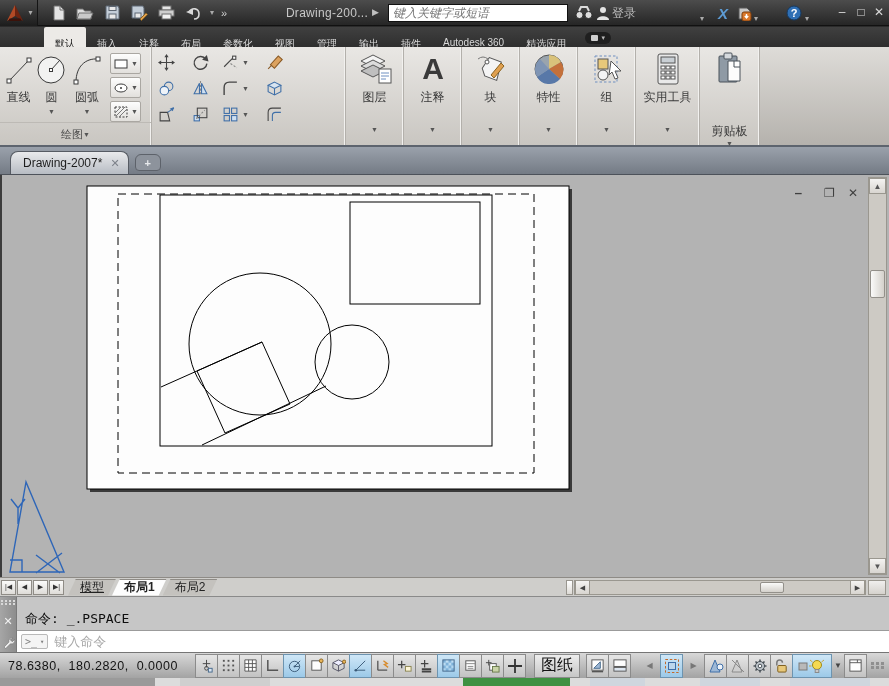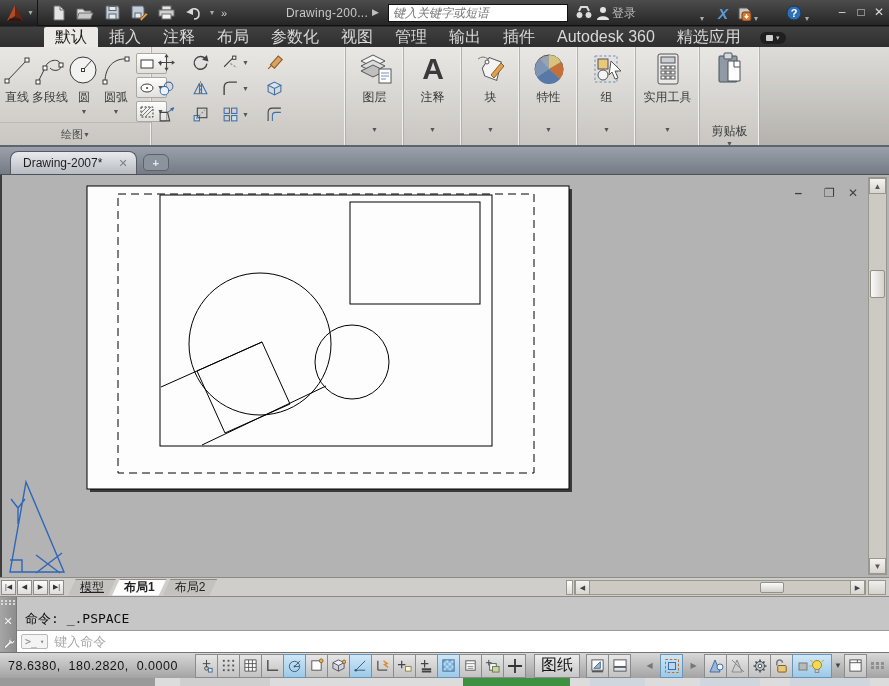--- a/index.html
+++ b/index.html
@@ -24,22 +24,22 @@
   #search-box input { width:100%; height:100%; border:none; outline:none; font-style:italic;
     color:#0369a1; font-size:12px; padding:0 4px; font-family:inherit; background:transparent; }
   .tb-ico { position:absolute; top:3px; height:20px; display:flex; align-items:center; justify-content:center; }
   #signin { position:absolute; left:612px; top:0; height:26px; display:flex; align-items:center; color:#b9b9b9; }
   .winbtn { position:absolute; top:0; width:20px; height:24px; color:#d9d9d9; font-size:12px;
     display:flex; align-items:center; justify-content:center; }
 
   
   #ribbontabs { position:absolute; left:0; top:27px; width:889px; height:20px;
     background:linear-gradient(#404040,#2e2e2e); display:flex; align-items:flex-end; padding-left:44px; }
-  .rtab { height:20px; padding:10px 11px; display:flex; align-items:center; color:#d8d8d8;
-    font-size:16px; cursor:default; }
+  .rtab { height:20px; padding:10px 11px; display:flex; align-items:flex-start; color:#d8d8d8;
+    font-size:10px; cursor:default; }
   .rtab.active { background:#eceae7; color:#1c1c1c; border-radius:2px 2px 0 0; }
   #ribbon-opt { margin-left:8px; margin-bottom:3px; width:26px; height:12px; background:#1f1f1f;
     border-radius:6px; display:flex; align-items:center; justify-content:center; gap:3px; }
   #ribbon-opt .dot { width:7px; height:6px; background:#cfcfcf; border-radius:1px; }
   #ribbon-opt .da { color:#bbb; font-size:7px; }
 
   
   #ribbonbody { position:absolute; left:0; top:47px; width:889px; height:100px;
     background:linear-gradient(#e9e7e4,#c9c6c1); border-bottom:2px solid #5d646e; display:flex; }
   .panel { height:98px; display:flex; flex-direction:column; border-right:1px solid #b3b0ab;
@@ -55,21 +55,21 @@
   .drawcol { display:flex; flex-direction:column; justify-content:flex-start; gap:3px; padding:4px 2px 0 4px; }
   .smallbtn { display:flex; align-items:center; gap:2px; background:linear-gradient(#fdfdfd,#e2e0dc);
     border:1px solid #aaa7a2; border-radius:2px; padding:1px 2px; height:21px; }
   .mod-grid { display:grid; grid-template-columns:34px 30px 44px 34px; grid-auto-rows:26px;
     align-items:center; padding:2px 4px 0 6px; }
   .mod-cell { display:flex; align-items:center; gap:3px; }
 
   
   #filetabs { position:absolute; left:0; top:147px; width:889px; height:28px;
     background:linear-gradient(#9aa1ab,#747b85); border-bottom:1px solid #4d525a; display:flex; align-items:flex-end; }
-  .ftab { margin-left:10px; height:23px; padding:0 8px 0 12px; display:flex; align-items:center; gap:16px;
+  .ftab { margin-left:10px; height:23px; padding:0 8px 0 12px; display:flex; align-items:center; gap:8px;
     background:linear-gradient(#e9eaec,#b7bcc3); border:1px solid #565b63; border-bottom:none;
     border-radius:8px 8px 0 0; font-size:12px; color:#1d1d1d; }
   .ftab .close { color:#7d828a; font-size:11px; }
   #newtab { margin-left:6px; margin-bottom:3px; width:26px; height:17px; background:#8d939c;
     border:1px solid #5d626a; border-radius:6px 6px 4px 4px; display:flex; align-items:center; justify-content:center;
     color:#e7e9ec; font-size:11px; font-weight:bold; }
 
   
   #canvas { position:absolute; left:0; top:175px; width:889px; height:402px; background:#b3b3b3;
     border-left:2px solid #3c3c3c; }
@@ -302,29 +302,20 @@
 
     <div class="panel" style="width:152px;">
       <div class="panel-tools">
         <div class="bigbtn" style="width:33px;">
           <svg width="30" height="34" viewBox="0 0 30 34">
             <line x1="5" y1="28" x2="25" y2="7" stroke="#3a3a3a"></line>
             <rect x="3" y="26" width="4" height="4" fill="#fff" stroke="#3a3a3a"></rect>
             <rect x="23" y="5" width="4" height="4" fill="#fff" stroke="#3a3a3a"></rect>
           </svg>
           <span class="blabel">直线</span>
-        </div>
-        <div class="bigbtn" style="width:46px;">
-          <svg width="34" height="34" viewBox="0 0 34 34">
-            <path d="M5 29 L12 15 C14 7,26 4,28 12 C29 18,20 19,17 15" fill="none" stroke="#3a3a3a"></path>
-            <rect x="3" y="27" width="4" height="4" fill="#fff" stroke="#3a3a3a"></rect>
-            <rect x="10" y="13" width="4" height="4" fill="#fff" stroke="#3a3a3a"></rect>
-            <rect x="26" y="10" width="4" height="4" fill="#fff" stroke="#3a3a3a"></rect>
-          </svg>
-          <span class="blabel">多段线</span>
         </div>
         <div class="bigbtn" style="width:33px;">
           <svg width="32" height="34" viewBox="0 0 32 34">
             <circle cx="15" cy="17" r="13" fill="#f2f2f1" stroke="#3a3a3a"></circle>
             <line x1="15" y1="17" x2="24" y2="7" stroke="#3a3a3a"></line>
             <rect x="13.5" y="15.5" width="3" height="3" fill="#fff" stroke="#3a3a3a"></rect>
           </svg>
           <span class="blabel">圆</span>
           <span class="barrow">▼</span>
         </div>

